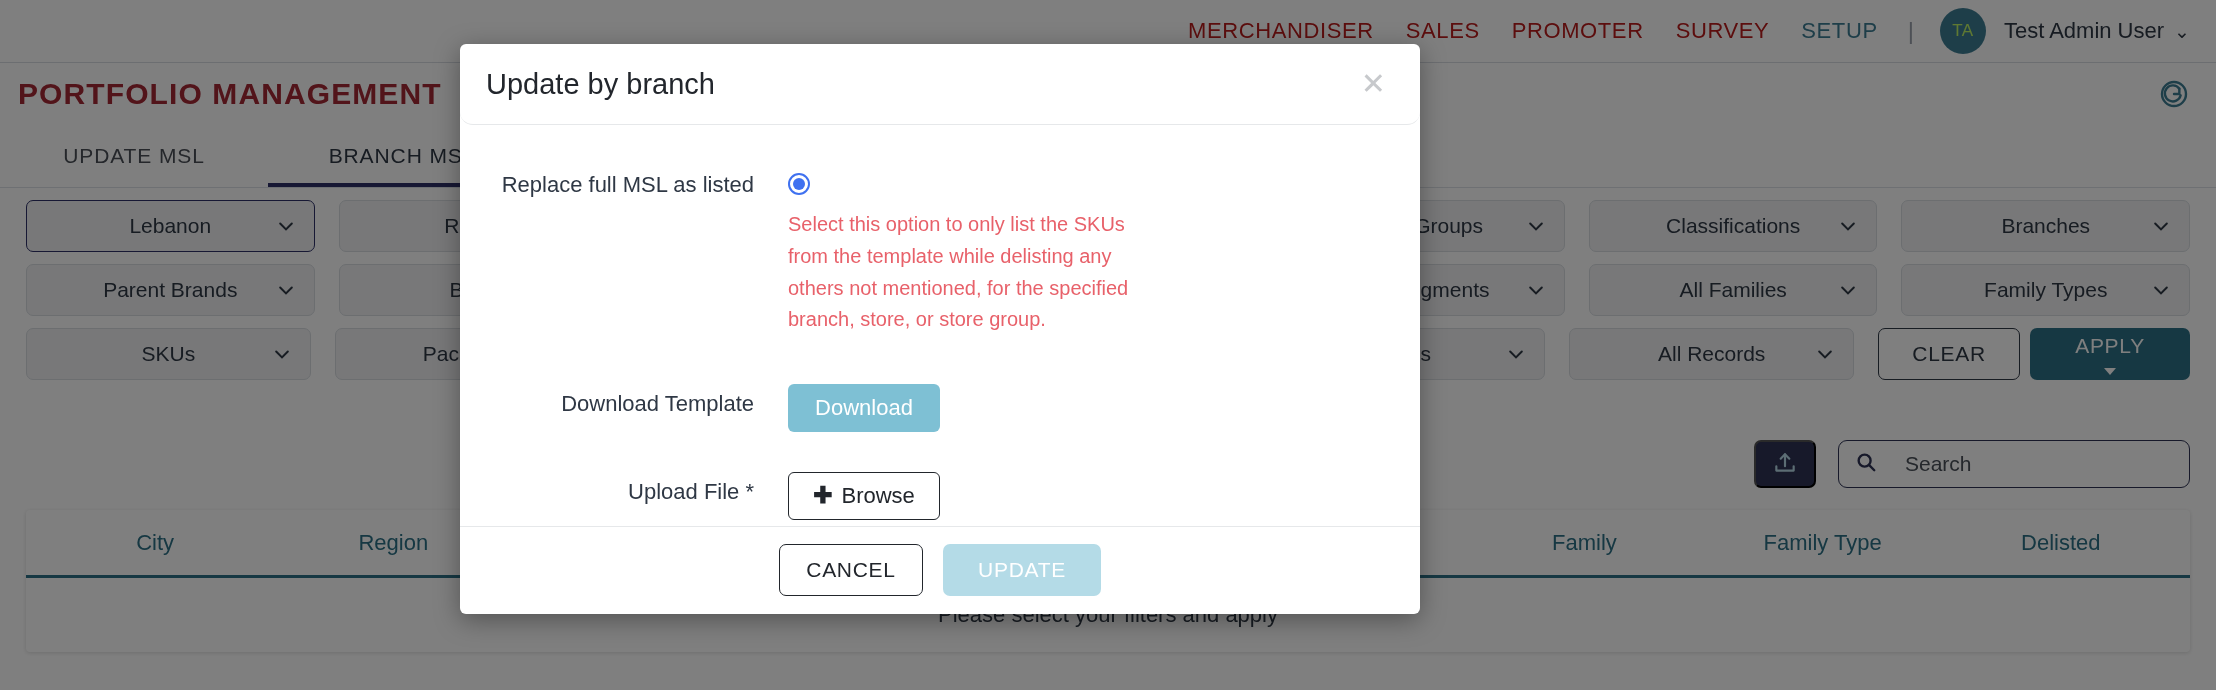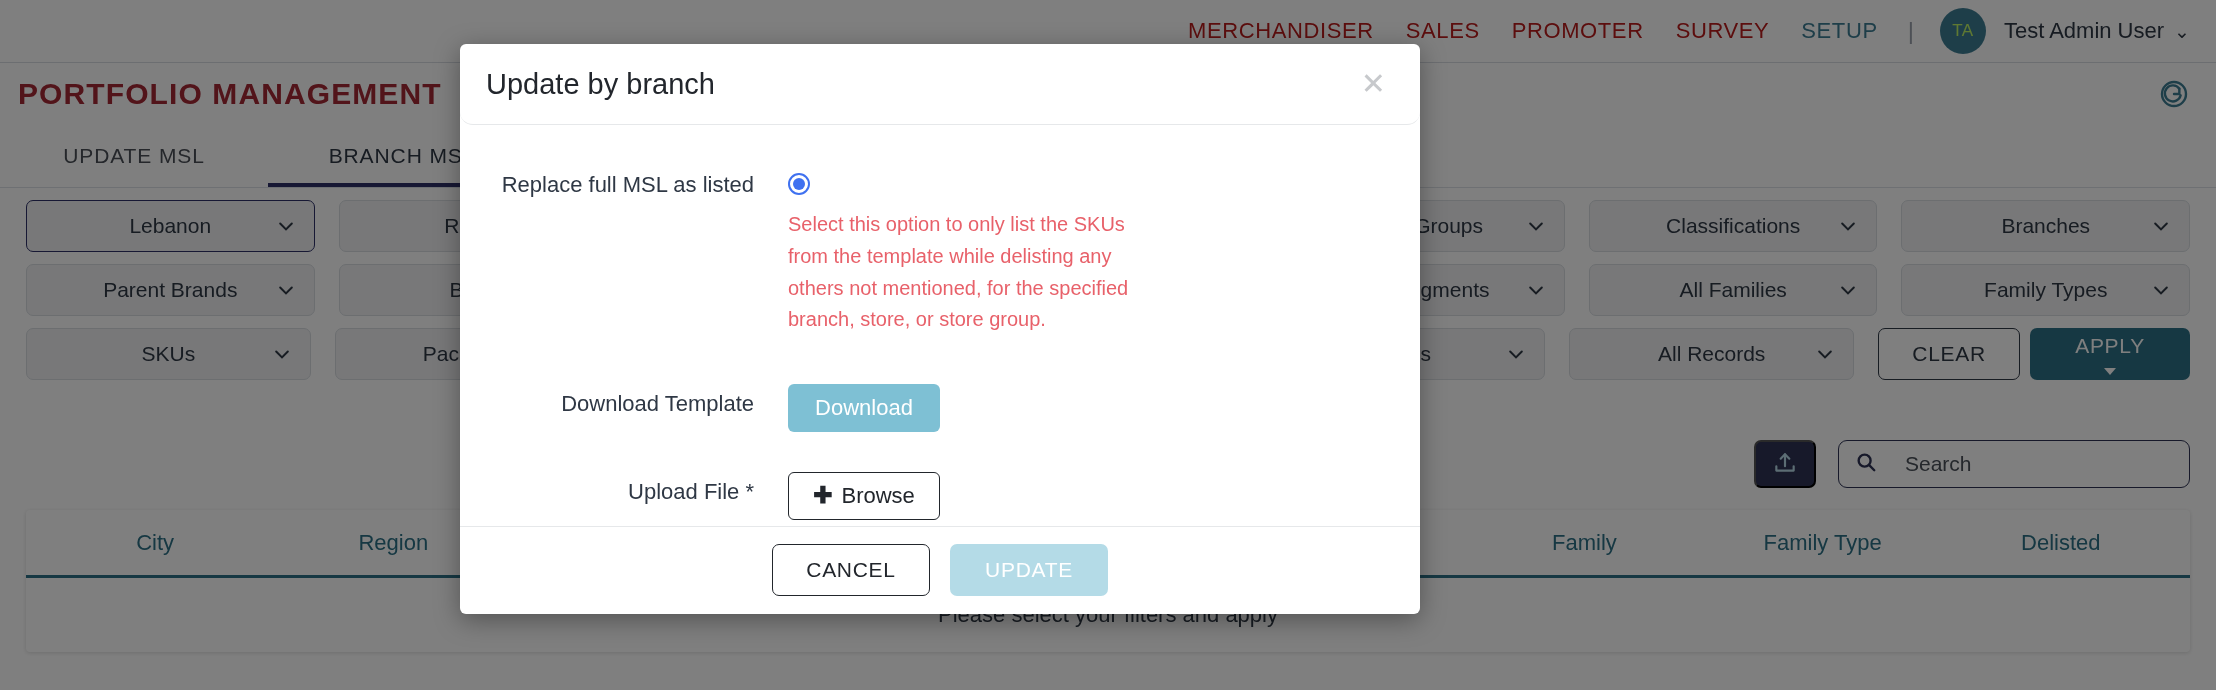--- a/index.html
+++ b/index.html
@@ -255,21 +255,21 @@
   .row-download { margin-top: 48px; }
   .row-upload { margin-top: 40px; }
 
   .modal-footer {
     height: 104px;
     display: flex; align-items: center; justify-content: center;
     gap: 20px;
     border-top: 1px solid #e6e8ea;
   }
   .btn-cancel {
-    width: 158px; height: 52px;
+    width: 144px; height: 52px;
     border-radius: 7px; background: #ffffff;
     border: 1px solid #22262c; color: #22262c;
     font-size: 21px; letter-spacing: 0.7px;
     display: flex; align-items: center; justify-content: center;
   }
   .btn-update {
     width: 158px; height: 52px;
     border-radius: 7px; border: none;
     background: #b4dbe7; color: #ffffff;
     font-size: 21px; letter-spacing: 0.7px;

